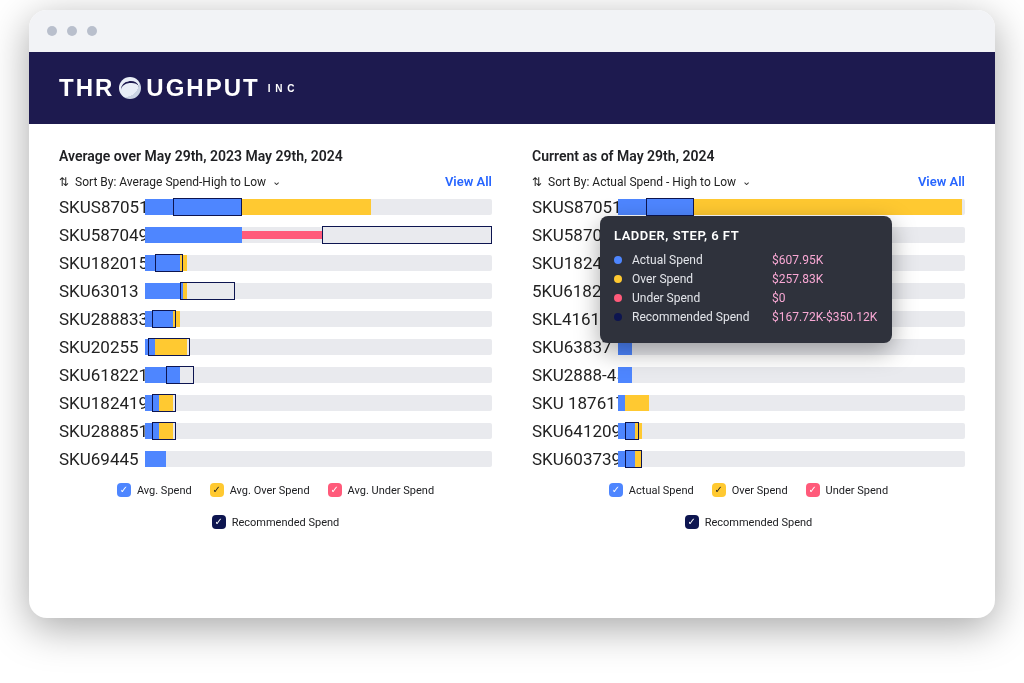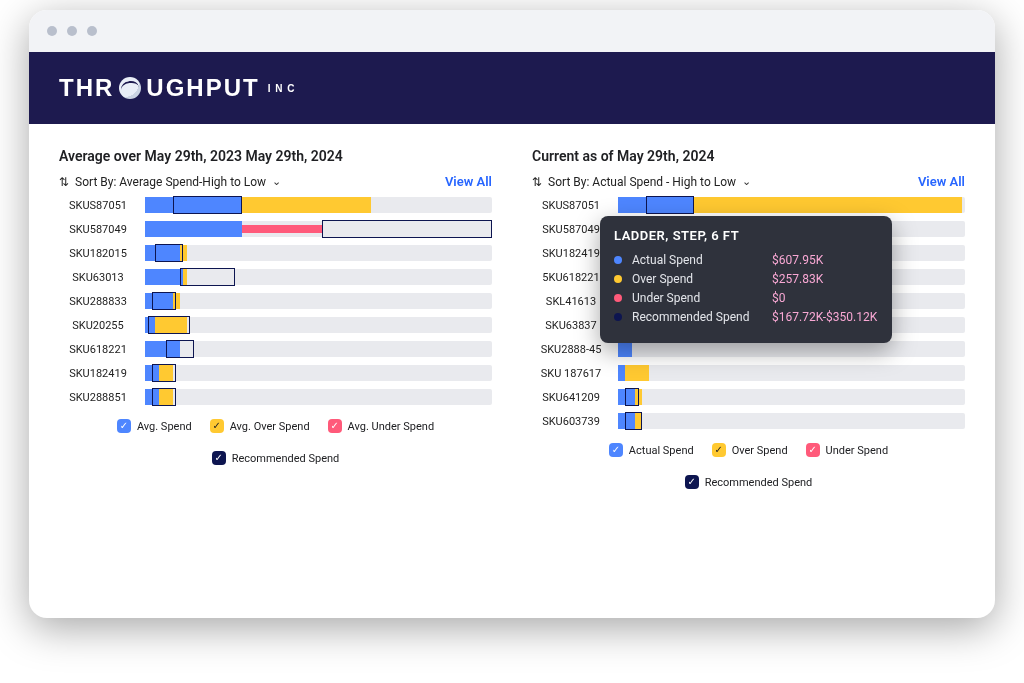--- a/index.html
+++ b/index.html
@@ -81,21 +81,21 @@
   h1{margin:0 0 4px 0;font-size:20px;letter-spacing:.5px;font-weight:600;}
   .panels{display:flex;gap:40px;margin-top:4px;}
   .panel{flex:1;display:flex;flex-direction:column;position:relative;}
   .sub{font-size:14px;font-weight:600;margin:4px 0 10px 0;}
   .controls{display:flex;align-items:center;justify-content:space-between;margin-bottom:8px;}
   .sort{display:flex;align-items:center;gap:6px;font-size:12px;color:#222;}
   .sort .chev{font-size:11px;color:#333;}
   .viewall{color:var(--link);font-weight:600;font-size:13px;text-decoration:none;}
   .rows{display:flex;flex-direction:column;gap:8px;}
   .row{display:flex;align-items:center;gap:8px;}
-  .label{width:78px;text-align:center;font-size:11px;color:#222;white-space:nowrap;}
+  .label{width:78px;text-align:left;font-size:17px;color:#222;white-space:nowrap;}
   .track{
     position:relative;flex:1;height:16px;background:var(--row);border-radius:2px;
   }
   .seg{position:absolute;top:0;height:100%;}
   .seg.blue{background:var(--blue);}
   .seg.yellow{background:var(--yellow);}
   .seg.pink{background:var(--pink);}
   .recbox{
     position:absolute;top:-1px;height:calc(100% + 2px);
     border:1.5px solid var(--darknavy);background:transparent;
@@ -225,20 +225,26 @@
               </div>
             </div>
             <div class="row">
               <div class="label">SKU288851</div>
               <div class="track">
                 <div class="seg blue" style="left: 0%; width: 4%;"></div>
                 <div class="seg yellow" style="left: 4%; width: 4%;"></div>
                 <div class="recbox" style="left: 2%; width: 7%;"></div>
               </div>
             </div>
+            <div class="row">
+              <div class="label">SKU69445</div>
+              <div class="track">
+                <div class="seg blue" style="left: 0%; width: 6%;"></div>
+              </div>
+            </div>
           </div>
         <div class="legend">
           <span class="lg">
               <span class="swatch check" style="background:var(--blue)"></span>
               <span>Avg. Spend</span>
             </span>
           <span class="lg">
               <span class="swatch check" style="background:var(--yellow);color:#222"></span>
               <span>Avg. Over Spend</span>
             </span>

